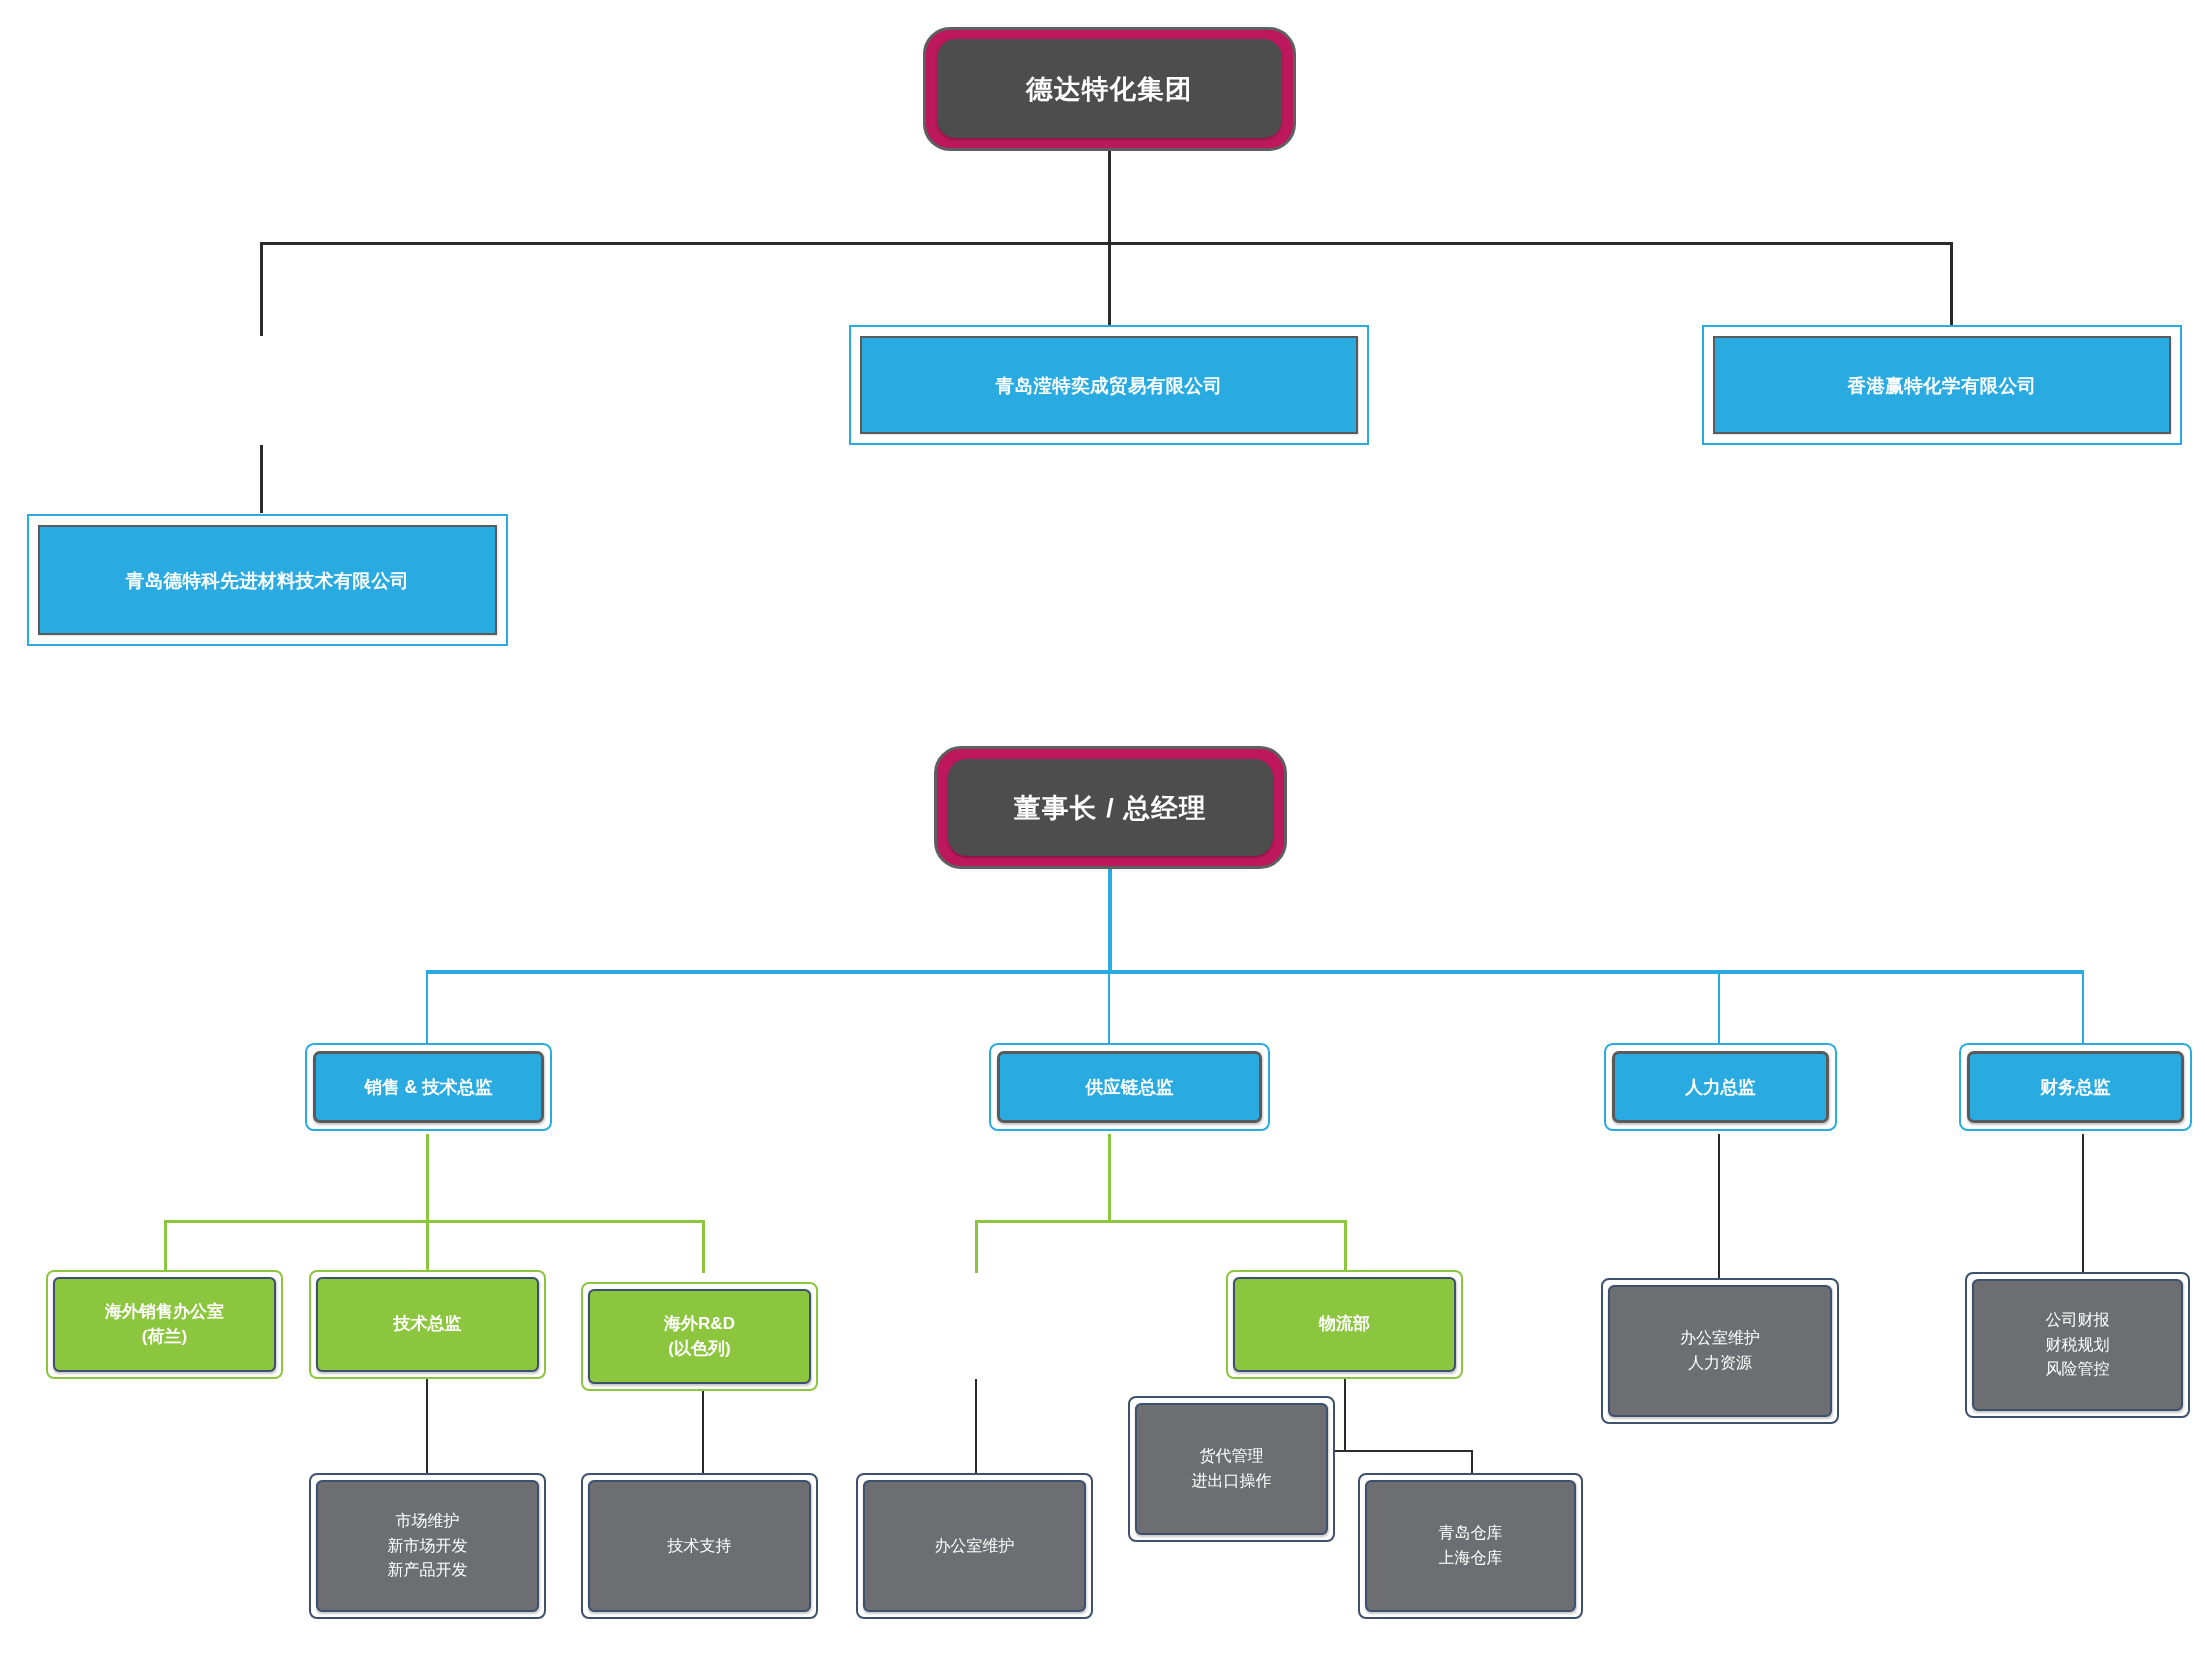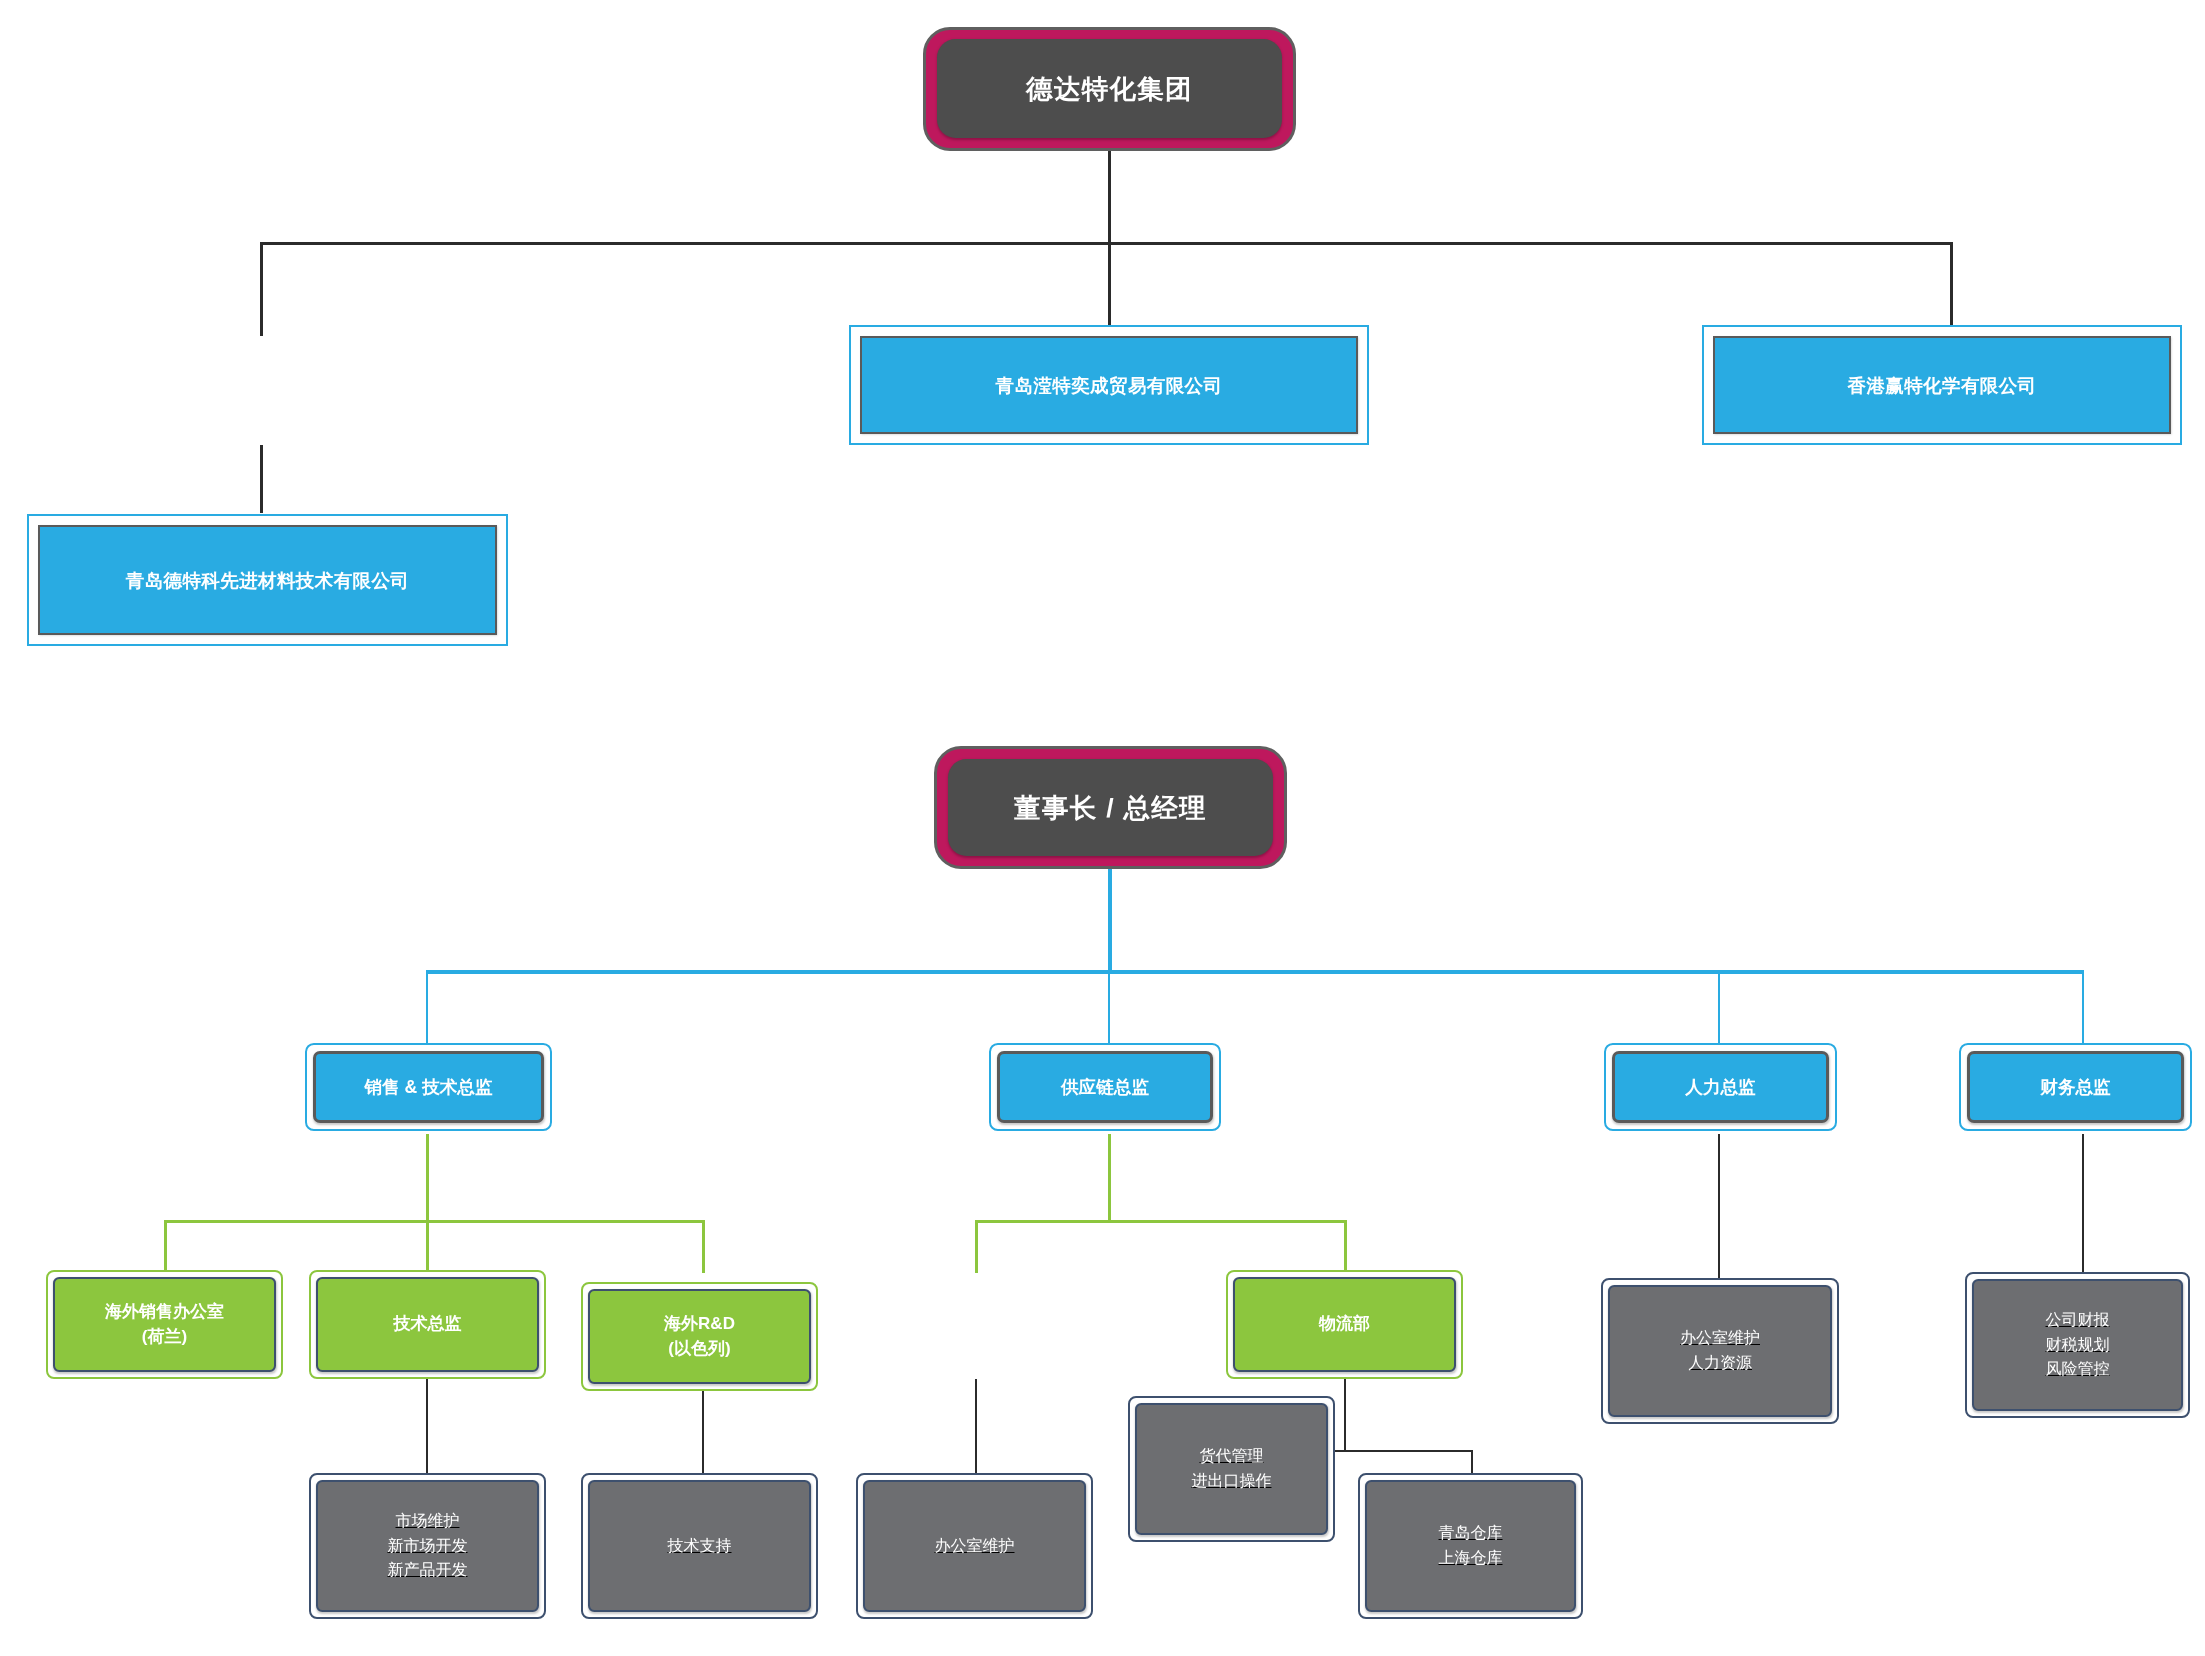--- a/index.html
+++ b/index.html
@@ -151,21 +151,20 @@
     left: 5.3px; right: 5.3px; top: 5.3px; bottom: 5.3px;
     background: #6d6e71;
     border: 2.6px solid #3d506e;
     border-radius: 6.2px;
     box-sizing: border-box;
     display: flex;
     flex-direction: column;
     align-items: center;
     justify-content: center;
     box-shadow: 0.9px 1.3px 2.2px rgba(0,0,0,0.22);
-    text-decoration: underline;
   }
   .gry-label {
     color: #ffffff;
     font-size: 16px;
     font-weight: normal;
     text-align: center;
     line-height: 1.55;
     white-space: pre-line;
   }
 </style>
@@ -242,21 +241,21 @@
       <span class="root-label">董事长 / 总经理</span>
     </div>
   </div>
 
   <div class="dir-outer" style="left:305px; top:1043px; width:247px; height:88px;">
     <div class="dir-inner">
       <span class="dir-label">销售 &amp; 技术总监</span>
     </div>
   </div>
 
-  <div class="dir-outer" style="left:989px; top:1043px; width:232px; height:88px;">
+  <div class="dir-outer" style="left:989px; top:1043px; width:281px; height:88px;">
     <div class="dir-inner">
       <span class="dir-label">供应链总监</span>
     </div>
   </div>
 
   <div class="dir-outer" style="left:1604px; top:1043px; width:233px; height:88px;">
     <div class="dir-inner">
       <span class="dir-label">人力总监</span>
     </div>
   </div>

